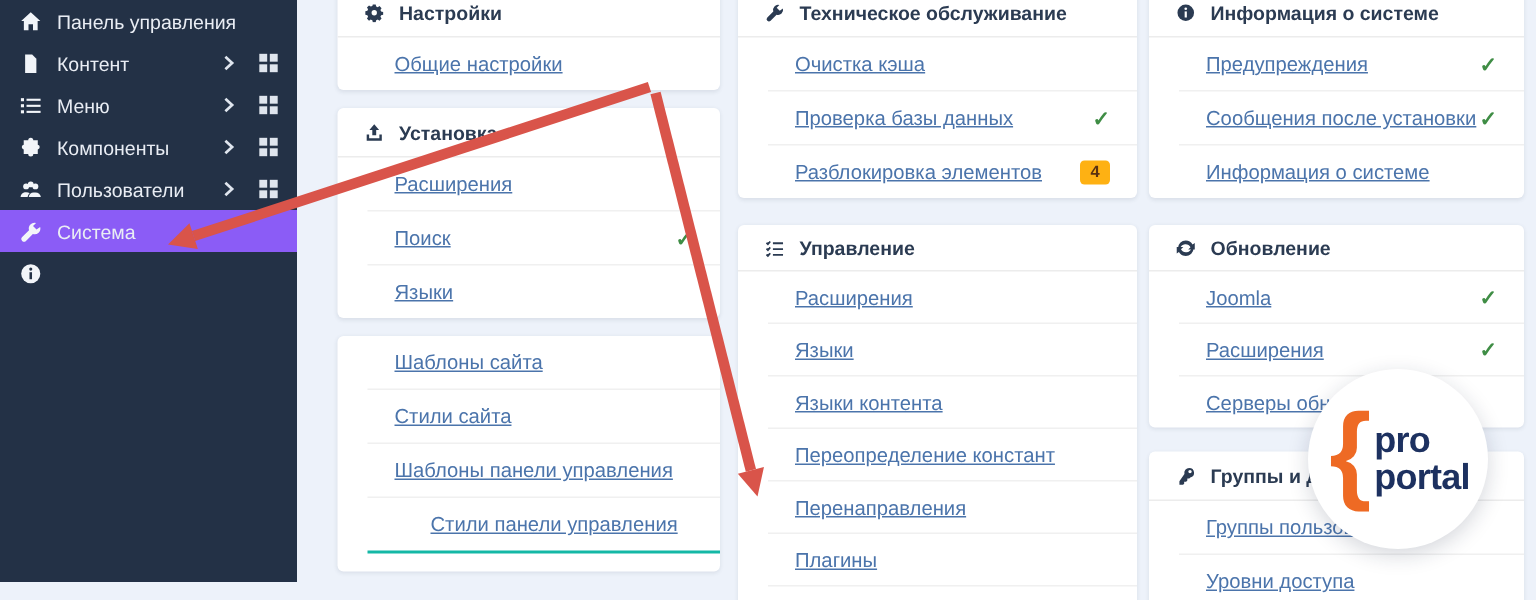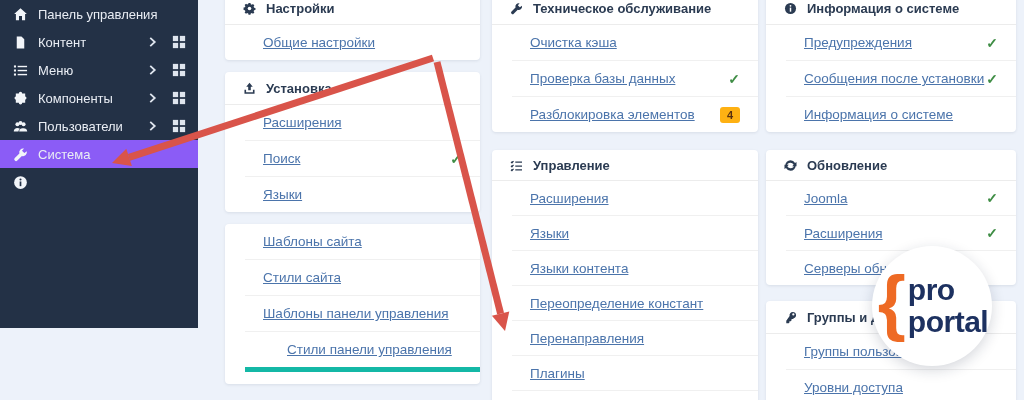--- a/index.html
+++ b/index.html
@@ -2,21 +2,21 @@
 <html><head>
 <meta charset="utf-8">
 <style>
   html,body{margin:0;padding:0;}
   body{
     width:1024px;height:400px;overflow:hidden;position:relative;
     background:#edf2fa;font-family:"Liberation Sans",sans-serif;
     -webkit-font-smoothing:antialiased;
   }
   
-  .sidebar{position:absolute;left:0;top:0;width:198px;height:328px;background:#233146;}
+  .sidebar{position:absolute;left:0;top:0;width:198px;height:388px;background:#233146;}
   .s-item{display:flex;align-items:center;height:28px;color:#e9edf4;font-size:13px;cursor:pointer;}
   .s-item.active{background:#8b5cf6;}
   .s-icon{width:16px;height:16px;margin:0 10px 0 12px;flex:none;display:flex;align-items:center;justify-content:center;}
   .s-icon svg{width:15px;height:15px;fill:#f2f5f9;}
   .s-label{flex:1;white-space:nowrap;}
   .s-chevron{width:10px;height:12px;margin-right:14px;flex:none;}
   .s-chevron svg{width:9px;height:12px;stroke:#dfe5ee;}
   .s-grid{width:14px;height:14px;margin-right:12px;flex:none;}
   .s-grid svg{width:14px;height:14px;fill:#dfe5ee;}
   
@@ -33,29 +33,29 @@
   .row{display:flex;align-items:center;height:35px;padding:0 18px;border-bottom:1px solid #f0f0f0;text-decoration:none;cursor:pointer;margin-left:20px;}
   .row:last-child{border-bottom:none;}
   .r34 .row{height:34px;}
   .lnk{font-size:13.5px;color:#4b74ab;text-decoration:underline;white-space:nowrap;}
   .check{margin-left:auto;color:#3f8d45;font-weight:bold;font-size:14px;line-height:1;}
   .check::before{content:"\2713";}
   .badge{margin-left:auto;min-width:10px;padding:2px 5px;background:#feb113;color:#593111;
          font-size:11px;font-weight:bold;border-radius:3px;text-align:center;line-height:12px;}
   .gap12{margin-bottom:12px;} .gap18{margin-bottom:18px;} .gap16{margin-bottom:16px;}
   .card-templates{padding-bottom:12px;}
-  .card-templates .row:last-of-type{border-bottom:5px solid #14b8a6;padding-left:42px;}
+  .card-templates .row:last-of-type{border-bottom:2px solid #14b8a6;padding-left:42px;}
   
   .arrows{position:absolute;left:0;top:0;width:1024px;height:400px;pointer-events:none;z-index:50;}
   
   .logo{position:absolute;left:872px;top:246px;width:120px;height:120px;border-radius:50%;
         background:#fff;box-shadow:0 4px 14px rgba(20,35,60,.18);z-index:40;
         display:flex;align-items:center;justify-content:center;}
   .brace{color:#ee6a24;font-size:72px;font-weight:bold;line-height:0.9;margin:-8px 2px 0 2px;}
-  .ltext{display:flex;flex-direction:column;color:#1d3160;font-weight:bold;font-size:30px;line-height:1.06;letter-spacing:-0.5px;}
+  .ltext{display:flex;flex-direction:column;color:#1d3160;font-weight:bold;font-size:24px;line-height:1.06;letter-spacing:-0.5px;}
 </style>
 </head>
 <body>
 
 <nav class="sidebar">
 
   <div class="s-item">
     <span class="s-icon">
       <svg viewBox="0 0 16 16">
           <path d="M8 1.3 14.8 7.4H12.9V14H9.6V9.7H6.4V14H3.1V7.4H1.2Z"></path>

